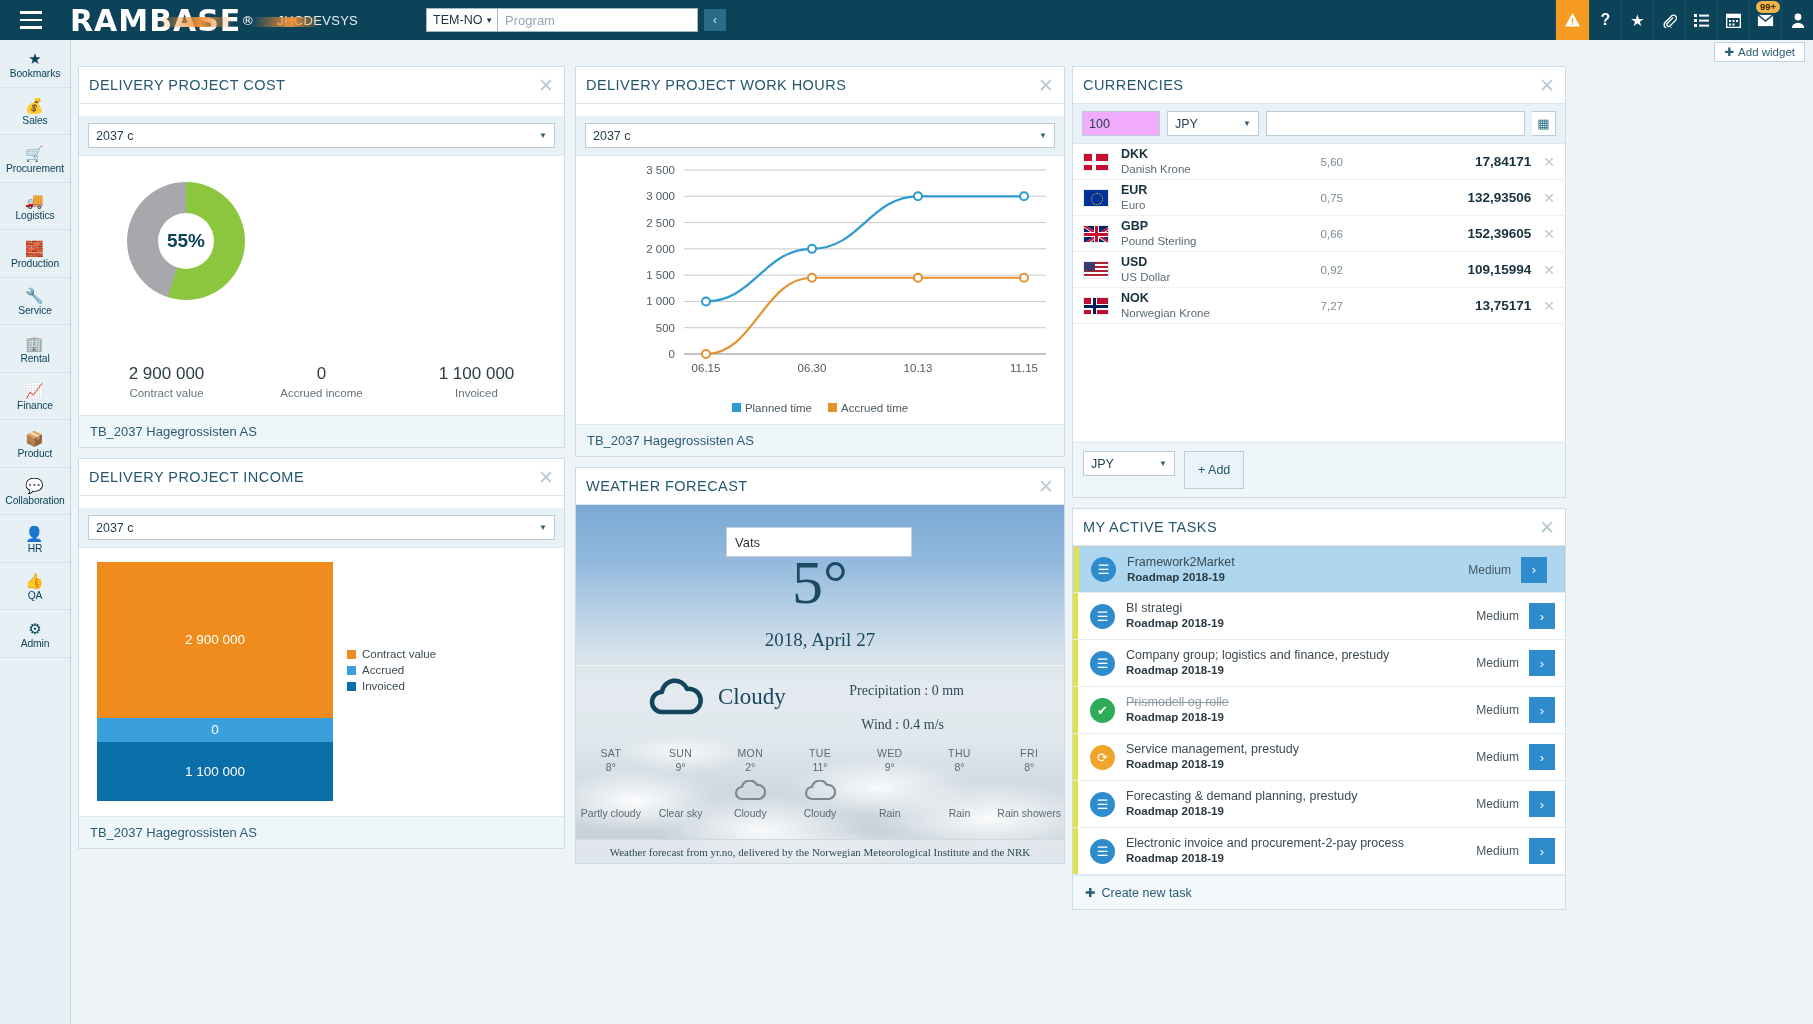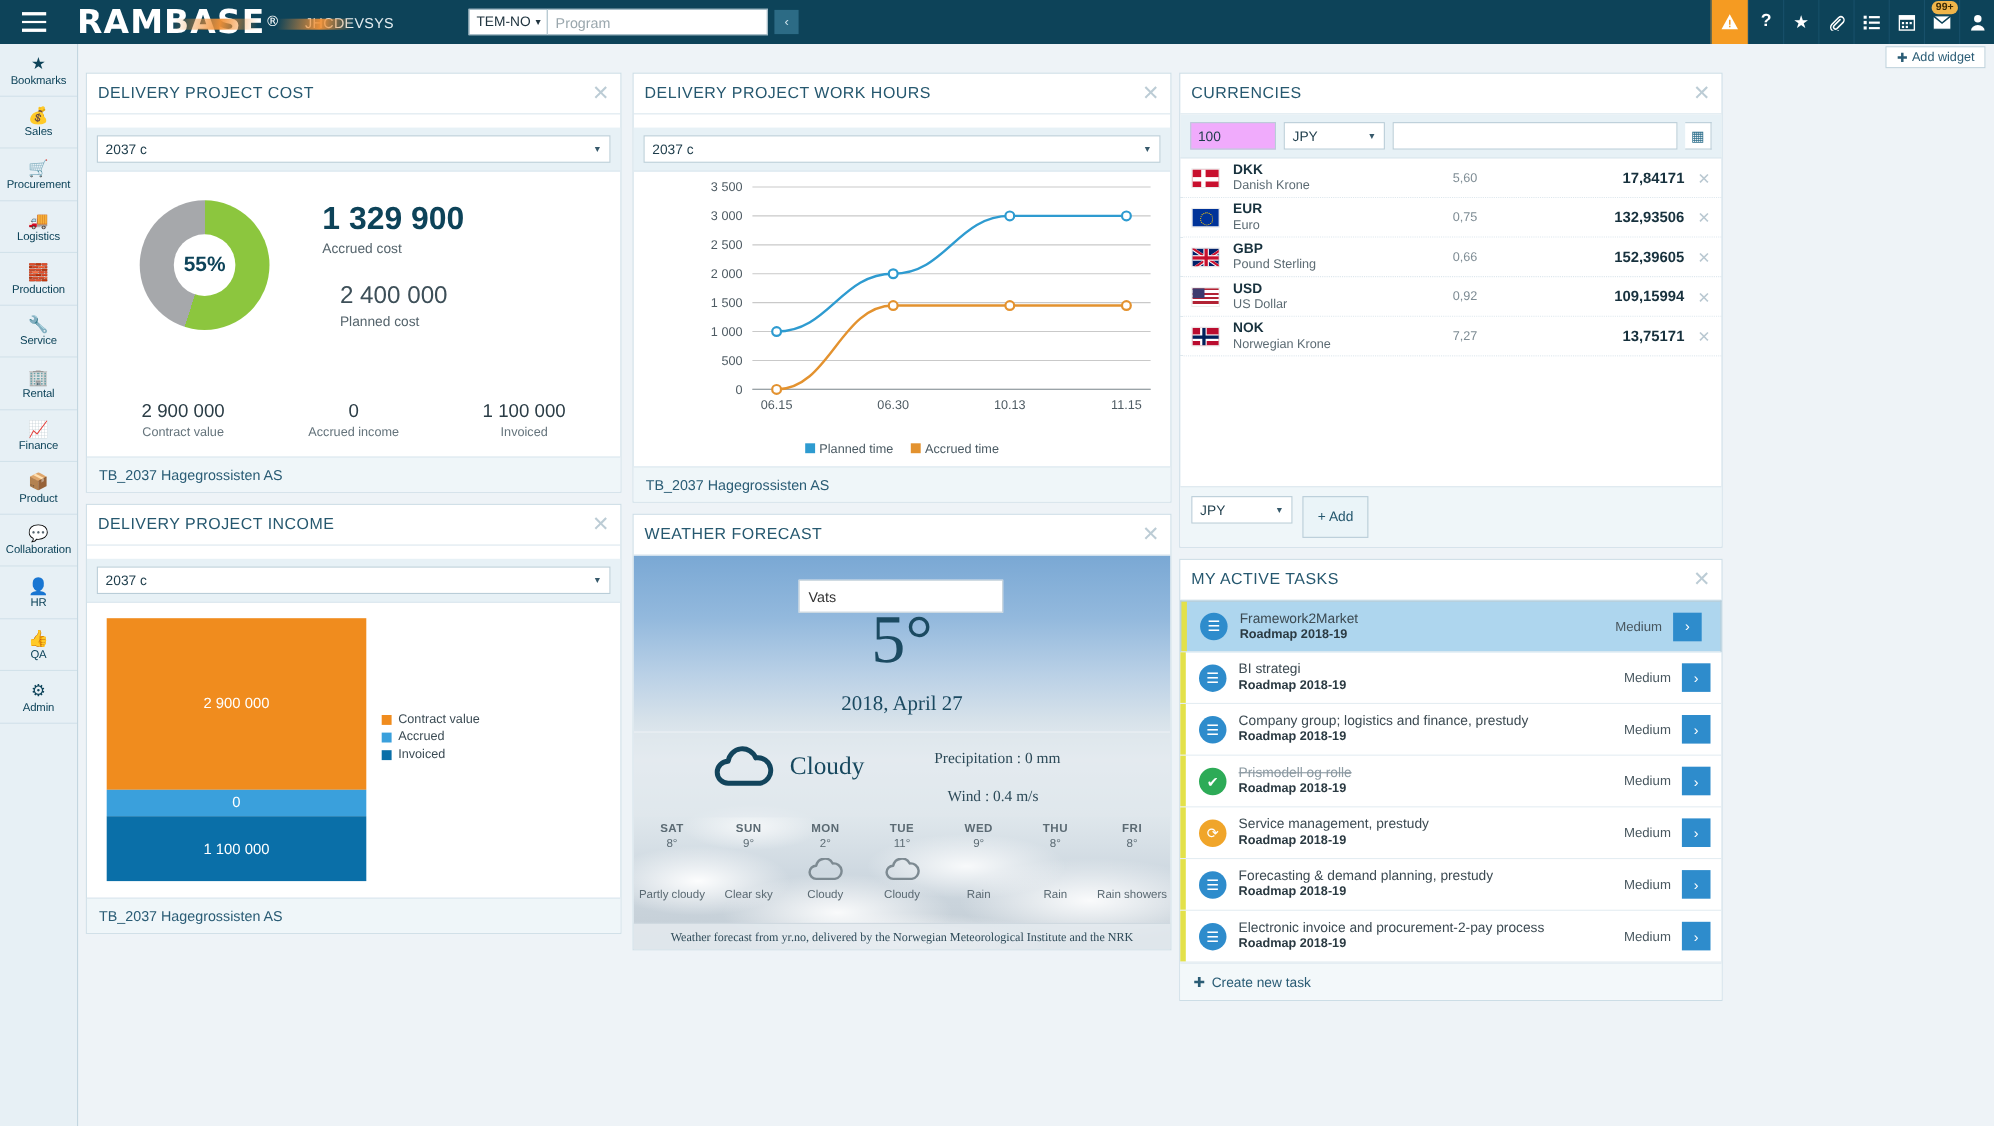--- a/index.html
+++ b/index.html
@@ -168,21 +168,21 @@
   .loc-input { position: absolute; left: 150px; top: 22px; width: 186px; height: 30px; background: #fff; border: 1px solid #c5d2db; font-size: 13px; color: #333; display: flex; align-items: center; padding-left: 8px;}
   .bigtemp { position: absolute; top: 42px; left: 0; right: 0; text-align: center; font-size: 62px; color: #1b4a61; font-family: "Liberation Serif", serif; }
   .wdate { position: absolute; top: 124px; left: 0; right: 0; text-align: center; font-size: 19px; color: #1b4a61; font-family: "Liberation Serif", serif;}
   .wmid { position: absolute; top: 160px; left: 0; right: 0; height: 78px; background: rgba(224,231,236,.55); border-top: 1px solid rgba(255,255,255,.5);}
   .wcond { position: absolute; left: 72px; top: 172px; display: flex; align-items: center; gap: 12px; color: #17485e; }
   .wcond .txt { font-size: 23px; font-family: "Liberation Serif", serif;}
   .wprecip { position: absolute; right: 100px; top: 178px; font-size: 14px; color: #2c4a58; font-family: "Liberation Serif", serif;}
   .wwind { position: absolute; right: 120px; top: 212px; font-size: 14px; color: #2c4a58; font-family: "Liberation Serif", serif;}
   .forecast-row { position: absolute; left: 0; right: 0; bottom: 26px; height: 96px; display: flex; }
   .fcol { flex: 1; text-align: center; color: #5b6a73; font-size: 10.5px; padding-top: 6px;}
-  .fcol .d { font-weight: bold; letter-spacing: .4px; }
+  .fcol .d { font-weight: normal; letter-spacing: .4px; }
   .fcol .t { margin-top: 2px; }
   .fcol .ic { height: 30px; display: flex; align-items: center; justify-content: center; margin-top: 3px;}
   .fcol .c { margin-top: 1px; }
   .wcredit { position: absolute; left: 0; right: 0; bottom: 0; height: 24px; background: rgba(228,234,238,.85);
       display: flex; align-items: center; justify-content: center; font-size: 11px; color: #2f4b59; font-family: "Liberation Serif", serif; border-top: 1px solid #cfd9e0;}
   
   .taskrow { display: flex; align-items: center; height: 47px; border-bottom: 1px solid #e4edf2; padding-left: 0; cursor: pointer;}
   .taskrow.sel { background: #aed6ee; }
   .tstrip { width: 5px; align-self: stretch; background: #e3e14a; }
   .ticon { width: 25px; height: 25px; border-radius: 50%; margin: 0 11px 0 12px; display: flex; align-items: center; justify-content: center; color: #fff; font-size: 13px; flex-shrink: 0;}
@@ -347,26 +347,20 @@
         <div class="sel">
           <span>2037 c</span>
           <span style="font-size:8px;color:#36596b;">▼</span>
         </div>
       </div>
       <div class="cost-body">
         <div class="donut-wrap">
           <div class="donut">
             <div class="pct">55%</div>
           </div>
-        </div>
-        <div class="cost-nums">
-          <div class="bignum">1 329 900</div>
-          <div class="biglabel">Accrued cost</div>
-          <div class="midnum">2 400 000</div>
-          <div class="midlabel">Planned cost</div>
         </div>
       </div>
       <div class="cost-foot3">
         <div class="c3">
           <div class="v">2 900 000</div>
           <div class="l">Contract value</div>
         </div>
         <div class="c3">
           <div class="v">0</div>
           <div class="l">Accrued income</div>

